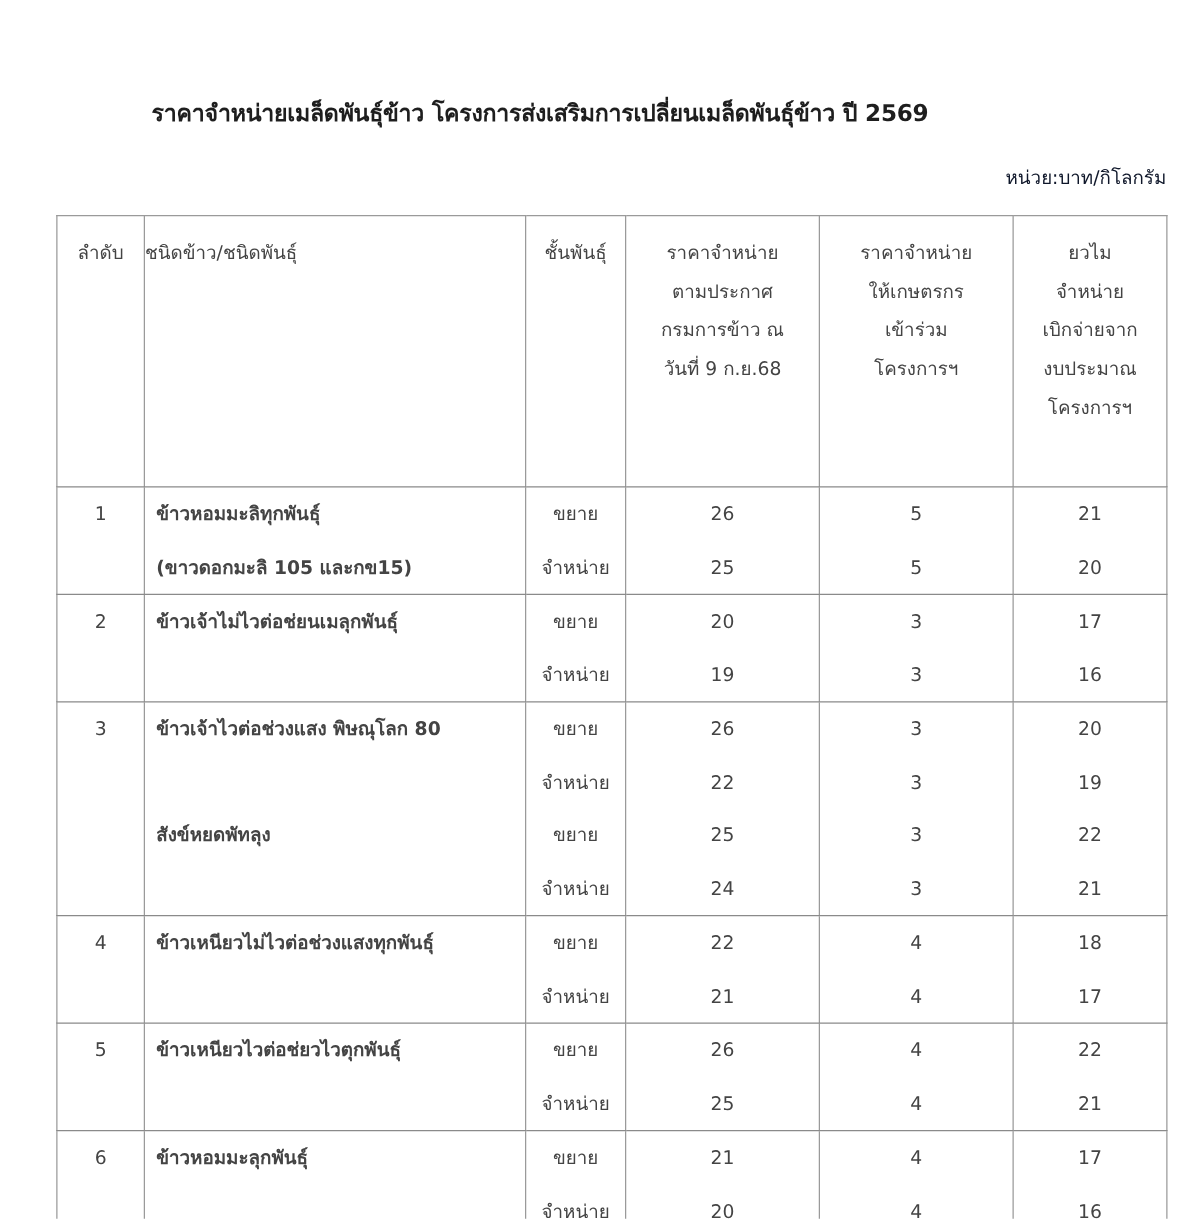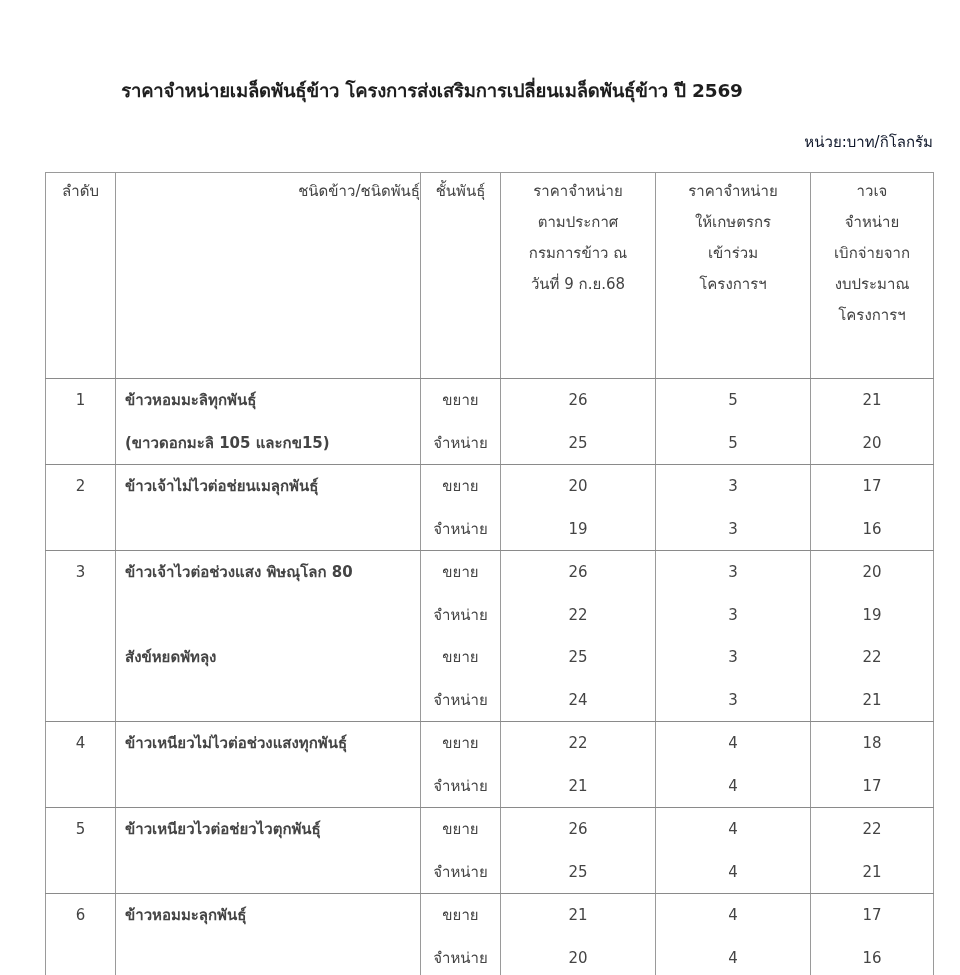--- a/index.html
+++ b/index.html
@@ -6,22 +6,22 @@
   body { width: 960px; height: 975px; position: relative; overflow: hidden;
          font-family: "DejaVu Sans", "Liberation Sans", sans-serif; color: #3a3a3a; }
   .title { position: absolute; top: 76px; left: 0; width: 864px; text-align: center;
            font-size: 18.5px; font-weight: bold; color: #1e1e1e; letter-spacing: -0.2px; }
   .unit { position: absolute; top: 130px; right: 27px; font-size: 15px; color: #0f172a; }
   table.price { position: absolute; top: 172px; left: 45px; width: 888px;
                 border-collapse: collapse; table-layout: fixed; font-size: 15px; color: #444; }
   table.price td, table.price th { border-left: 1.5px solid #9a9a9a; border-right: 1.5px solid #9a9a9a;
                 padding: 0; font-weight: normal; }
   table.price thead th { border-top: 1.5px solid #9a9a9a; border-bottom: 1.5px solid #8a8a8a;
-                vertical-align: top; height: 202px; padding-top: 3px; line-height: 31px; }
-  table.price thead th.left-head { text-align: right; }
+                vertical-align: top; height: 202px; padding-top: 14px; line-height: 31px; }
+  table.price thead th.left-head { text-align: left; }
   .grp td { border-bottom: 1.5px solid #8a8a8a; vertical-align: top; }
   .grp:last-child td { border-bottom: 2px solid #8a8a8a; }
   .sub { height: 42.5px; line-height: 42.5px; white-space: nowrap; }
   .c { text-align: center; }
   .name { padding-left: 9px !important; }
   .name .sub { overflow: visible; font-weight: bold; }
   col.c1 { width: 70px; } col.c2 { width: 305px; } col.c3 { width: 80px; }
   col.c4 { width: 155px; } col.c5 { width: 155px; } col.c6 { width: 123px; }
 </style>
 </head>
@@ -56,21 +56,21 @@
           <div>กรมการข้าว ณ</div>
           <div>วันที่ 9 ก.ย.68</div>
         </th>
       <th>
           <div>ราคาจำหน่าย</div>
           <div>ให้เกษตรกร</div>
           <div>เข้าร่วม</div>
           <div>โครงการฯ</div>
         </th>
       <th>
-          <div>าวเจ</div>
+          <div>ยวไม</div>
           <div>จำหน่าย</div>
           <div>เบิกจ่ายจาก</div>
           <div>งบประมาณ</div>
           <div>โครงการฯ</div>
         </th>
     </tr>
   </thead>
   <tbody id="tbody">
       <tr class="grp">
         <td class="c">

